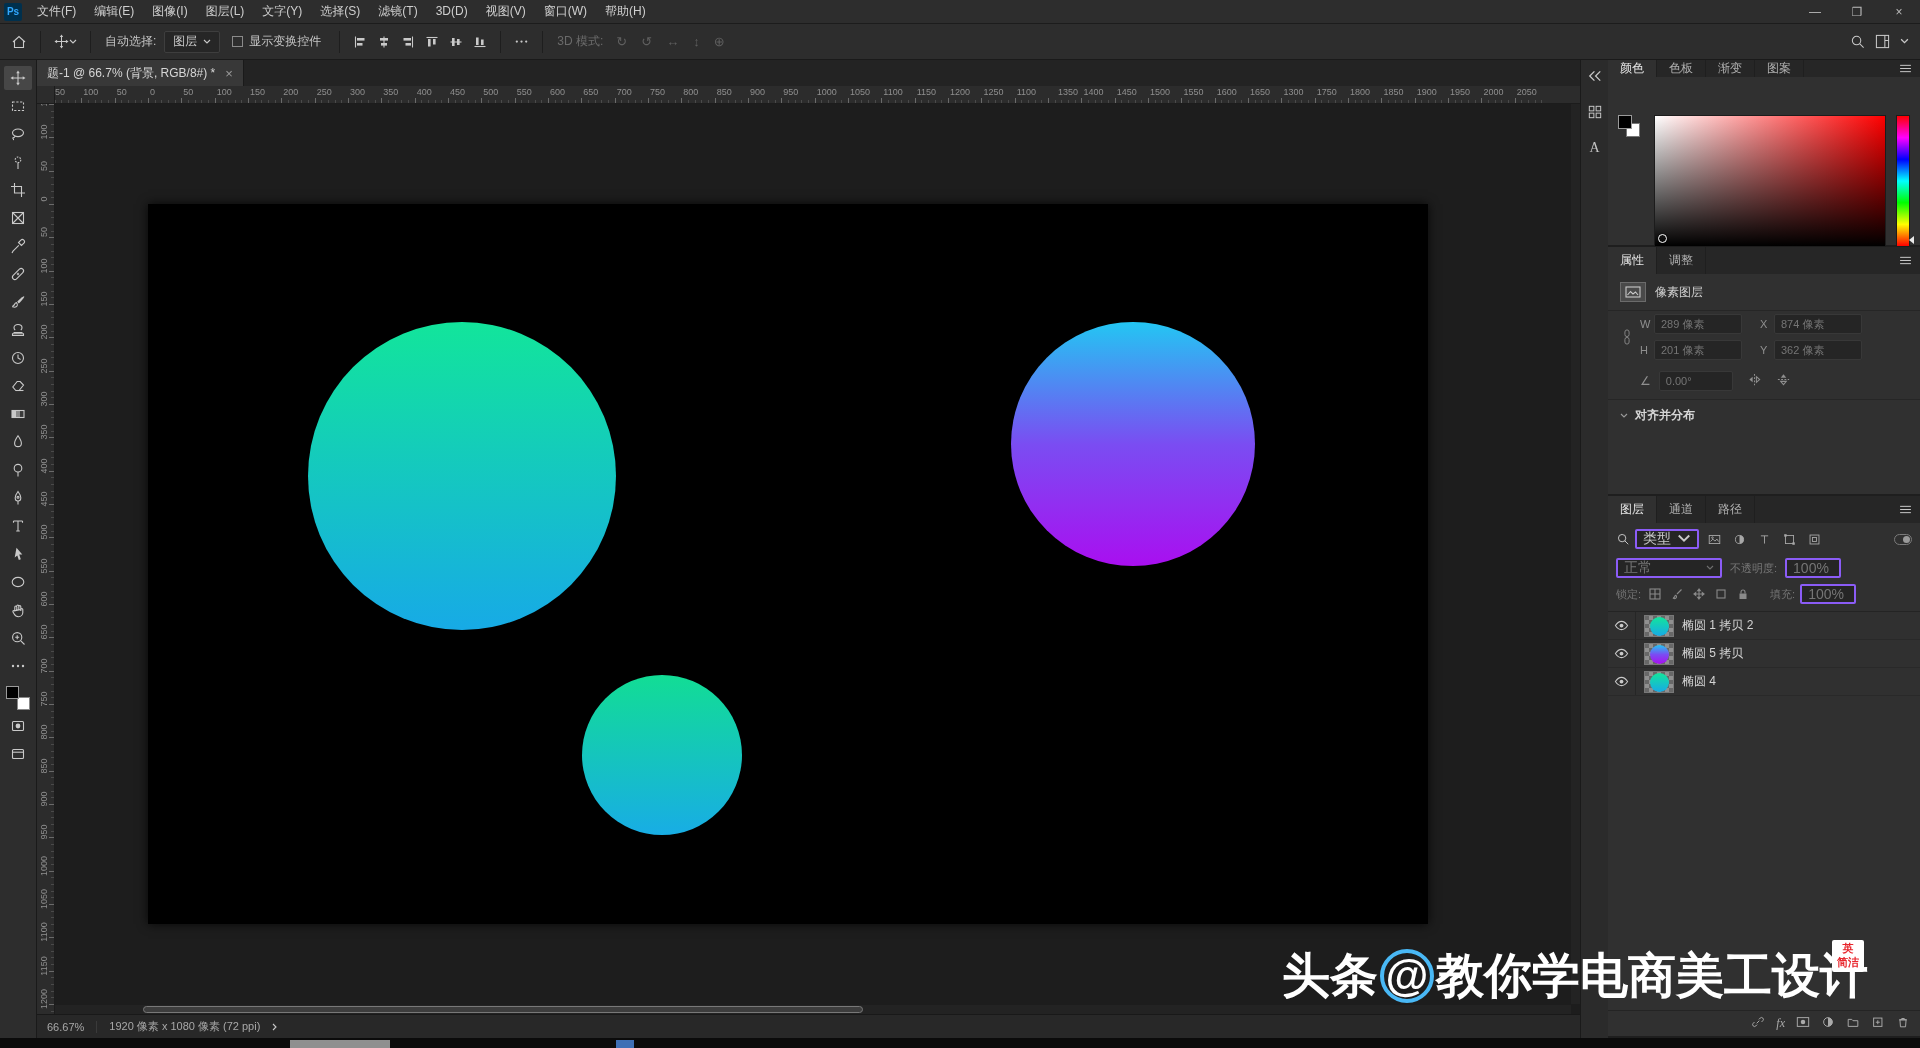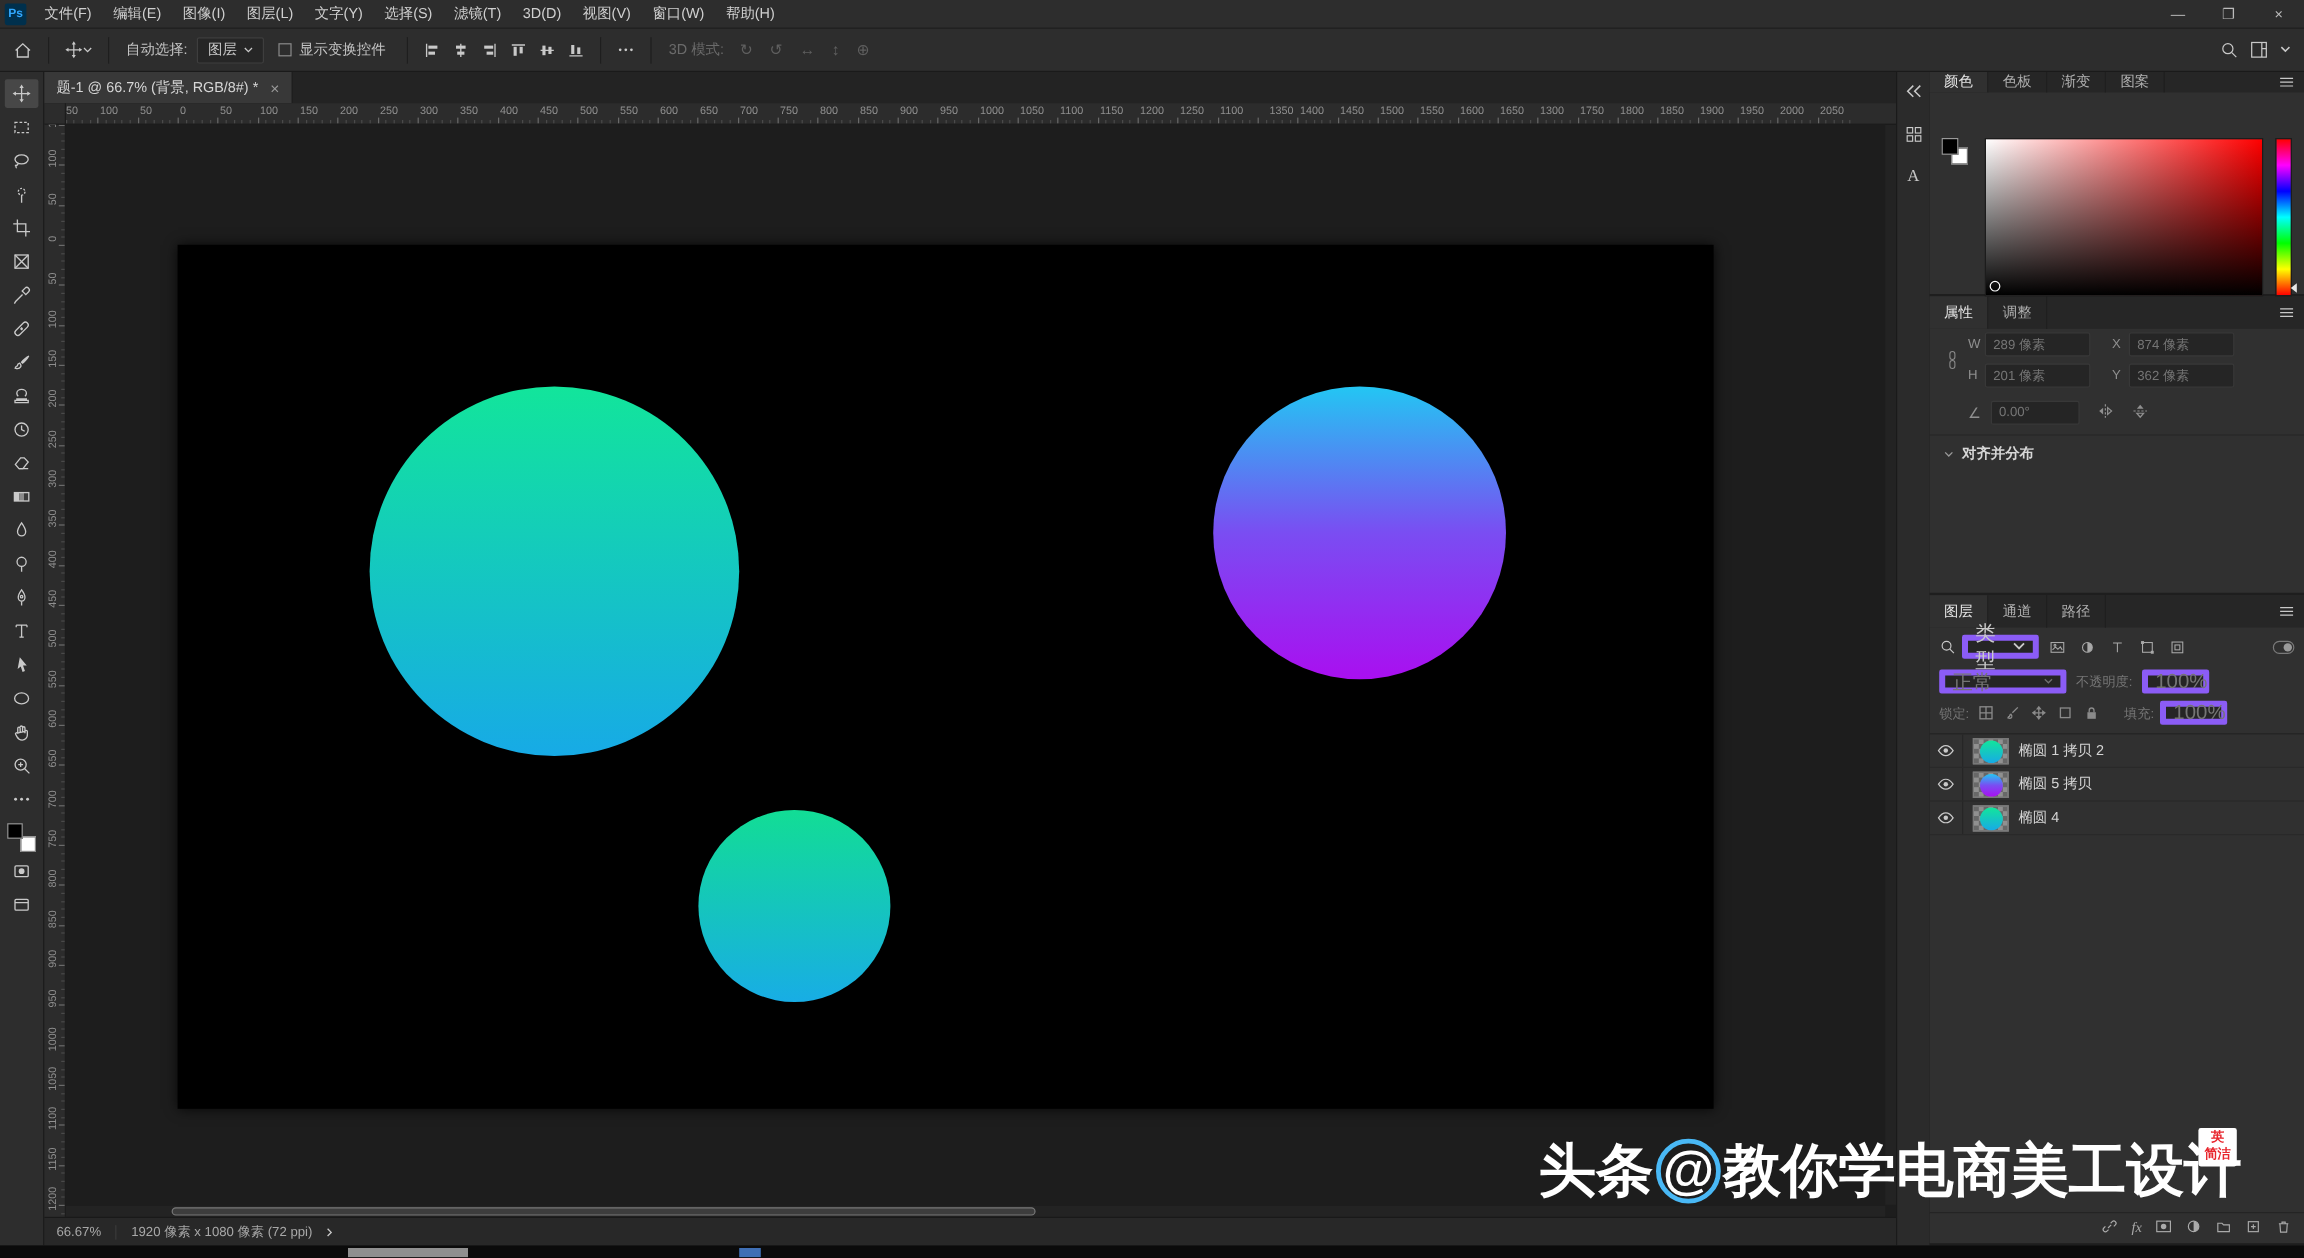--- a/index.html
+++ b/index.html
@@ -120,21 +120,21 @@
   .tf-angle{display:flex;align-items:center;gap:8px;padding:2px 12px 8px 32px;border-bottom:1px solid #262626;}
   .ang-ic{color:#8f8f8f;font-size:12px;}
   .tf-angle .tf-field{width:74px;}
   .flip-ic{margin-left:6px;}
   .flip-ic svg{width:15px;height:15px;stroke:#8f8f8f;} .flip-ic svg .f{fill:#8f8f8f;}
 
   .layers-panel{flex:1;min-height:0;}
   .lfilter{display:flex;align-items:center;gap:5px;padding:6px 8px;}
   .lfilter svg{width:14px;height:14px;}
   .sel-small{display:inline-flex;align-items:center;justify-content:space-between;gap:4px;background:#252525;
-             border:5px solid #8b5cf6;border-radius:2px;height:20px;padding:0 6px;color:#c9c9c9;font-size:17px;}
+             border:2px solid #8b5cf6;border-radius:2px;height:20px;padding:0 6px;color:#c9c9c9;font-size:14px;}
   .typebtn{width:20px;height:20px;display:flex;align-items:center;justify-content:center;}
   .typebtn svg{width:13px;height:13px;stroke:#a8a8a8;} .typebtn svg .f{fill:#a8a8a8;}
   .lswitch{margin-left:auto;width:18px;height:11px;border:1px solid #7a7a7a;border-radius:6px;position:relative;}
   .lswitch i{position:absolute;right:1px;top:1px;width:7px;height:7px;border-radius:50%;background:#9a9a9a;}
   .lblend{display:flex;align-items:center;gap:8px;padding:3px 8px 6px 8px;}
   .lblend .blend{width:106px;color:#757575;justify-content:space-between;}
   .dimlab{color:#757575;font-size:11px;}
   .llock{display:flex;align-items:center;gap:5px;padding:0 8px 7px 8px;border-bottom:1px solid #242424;}
   .lockbtn{width:17px;height:17px;display:flex;align-items:center;justify-content:center;}
   .lockbtn svg{width:12px;height:12px;stroke:#8a8a8a;} .lockbtn svg .f{fill:#8a8a8a;}
@@ -967,20 +967,29 @@
       <section class="panel props-panel">
         <div class="panel-tabs">
           <div class="ptab active">属性</div>
           <div class="ptab">调整</div>
           <div class="panel-menu">
             <svg viewBox="0 0 14 10">
                 <path d="M1 1.5h12M1 5h12M1 8.5h12"></path>
               </svg>
             </div>
         </div>
+        <div class="prop-type">
+          <span class="ptype-ic">
+            <svg viewBox="0 0 16 12">
+                <rect x="1" y="1" width="14" height="10"></rect>
+                <path d="M2.5 9l3-3.5 2.5 2.5L10.5 6l2.5 3"></path>
+              </svg>
+            </span>
+          <span>像素图层</span>
+        </div>
         <div class="tf-wrap">
           <div class="tf-chain">
             <svg viewBox="0 0 12 20">
                 <rect x="3.5" y="1.5" width="5" height="8" rx="2.5"></rect>
                 <rect x="3.5" y="10.5" width="5" height="8" rx="2.5"></rect>
               </svg>
             </div>
           <div class="tf-grid">
             <span class="tf-lab">W</span>
             <span class="tf-field">289 像素</span>

